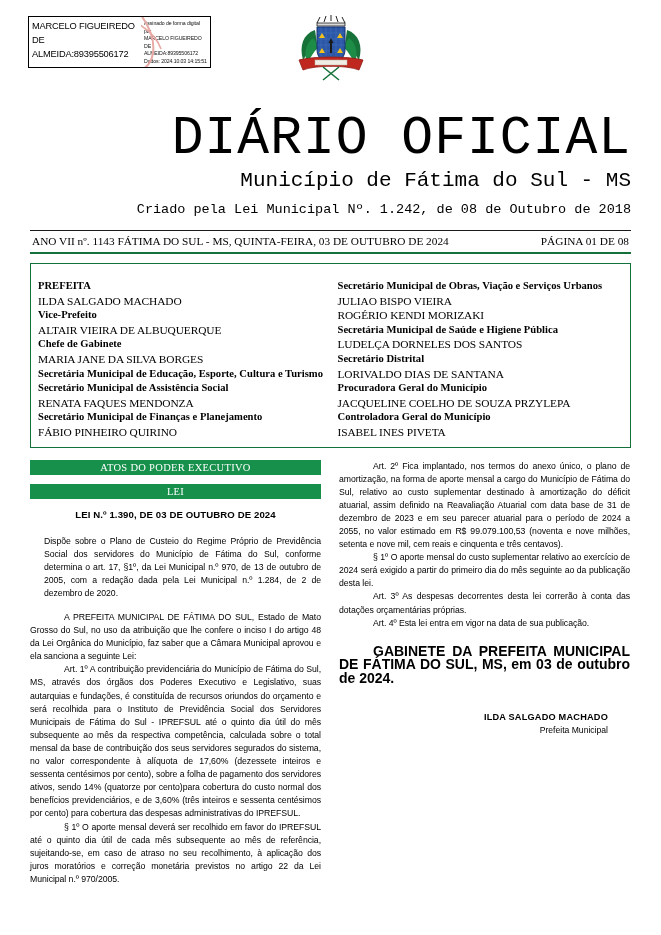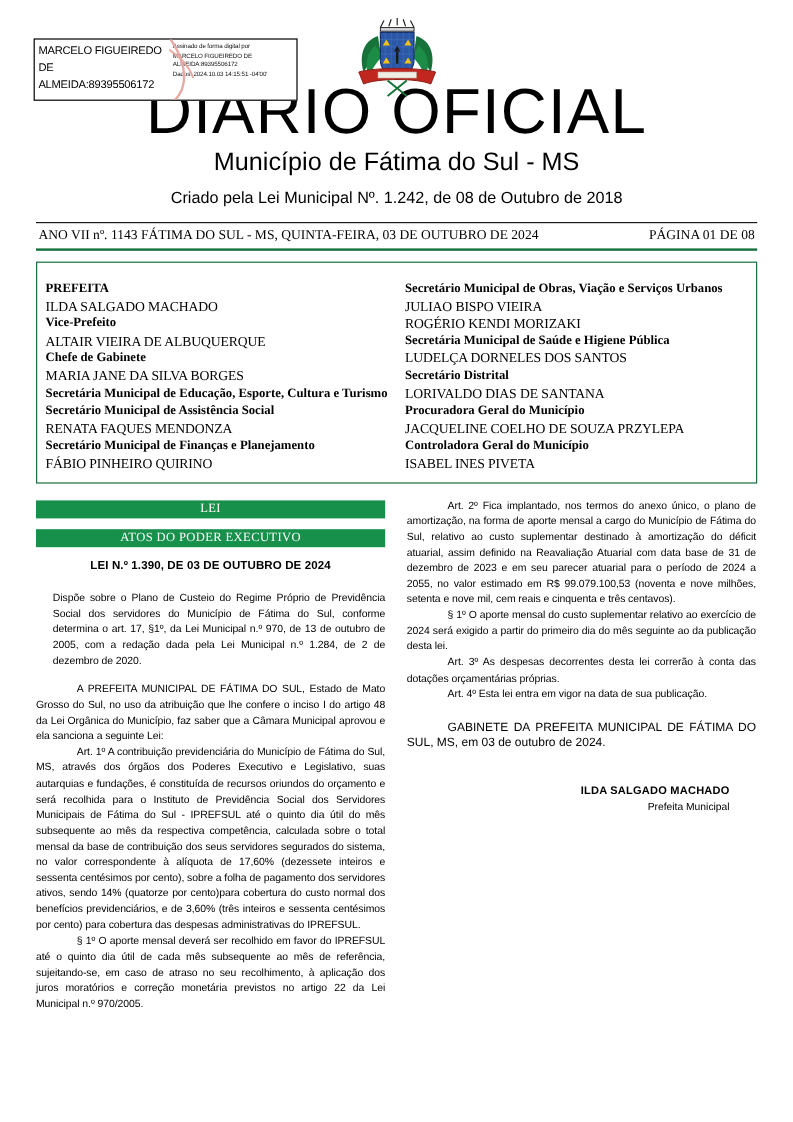--- a/index.html
+++ b/index.html
@@ -21,22 +21,22 @@
     height: 935px;
     position: relative;
     box-sizing: border-box;
     padding: 0 30px;
   }
 
   
   .sig-stamp {
     position: absolute;
     left: 28px;
-    top: 32px;
-    width: 220px;
+    top: 16px;
+    width: 183px;
     height: 52px;
     border: 1px solid #000;
     display: flex;
     box-sizing: border-box;
     background: #fff;
   }
   .sig-left {
     width: 112px;
     padding: 2px 2px 0 3px;
     box-sizing: border-box;
@@ -71,23 +71,23 @@
     position: absolute;
     left: 0;
     right: 0;
     top: 14px;
     display: flex;
     justify-content: center;
   }
 
   
   .masthead {
-    padding-top: 66px;
-    text-align: center;
-    font-family: Liberation Sans, sans-serif;
+    padding-top: 111px;
+    text-align: right;
+    font-family: Liberation Mono, monospace;
   }
   .masthead-title {
     font-size: 53px;
     line-height: 56px;
     letter-spacing: 1px;
     font-weight: 400;
   }
   .masthead-sub {
     font-size: 21px;
     line-height: 26px;
@@ -184,22 +184,22 @@
   }
   .p.indent { text-indent: 34px; }
   .p.summary {
     margin-left: 14px;
     margin-bottom: 11px;
   }
   .p + .p { margin-top: 0; }
   .gap { margin-top: 11px; }
 
   .closing {
-    font-weight: normal;
-    font-size: 10px;
+    font-weight: bold;
+    font-size: 14px;
     line-height: 13.4px;
     text-indent: 34px;
     text-align: justify;
     text-align-last: left;
     margin-top: 15px;
   }
   .signer {
     margin-top: 26px;
     text-align: right;
     padding-right: 22px;
@@ -310,22 +310,22 @@
       <div class="off-role">Procuradora Geral do Município</div>
       <div class="off-name">JACQUELINE COELHO DE SOUZA PRZYLEPA</div>
       <div class="off-role">Controladora Geral do Município</div>
       <div class="off-name">ISABEL INES PIVETA</div>
     </div>
   </div>
 
   <div class="columns">
 
     <div class="col">
+      <div class="greenbar">ATOS DO PODER EXECUTIVO</div>
       <div class="greenbar second">LEI</div>
-      <div class="greenbar">ATOS DO PODER EXECUTIVO</div>
 
       <div class="law-title">LEI N.º 1.390, DE 03 DE OUTUBRO DE 2024</div>
 
       <div class="p summary">Dispõe sobre o Plano de Custeio do Regime Próprio de Previdência Social dos servidores do Município de Fátima do Sul, conforme determina o art. 17, §1º, da Lei Municipal n.º 970, de 13 de outubro de 2005, com a redação dada pela Lei Municipal n.º 1.284, de 2 de dezembro de 2020.</div>
 
       <div class="p indent gap">A PREFEITA MUNICIPAL DE FÁTIMA DO SUL, Estado de Mato Grosso do Sul, no uso da atribuição que lhe confere o inciso I do artigo 48 da Lei Orgânica do Município, faz saber que a Câmara Municipal aprovou e ela sanciona a seguinte Lei:</div>
 
       <div class="p indent gap">Art. 1º A contribuição previdenciária do Município de Fátima do Sul, MS, através dos órgãos dos Poderes Executivo e Legislativo, suas autarquias e fundações, é constituída de recursos oriundos do orçamento e será recolhida para o Instituto de Previdência Social dos Servidores Municipais de Fátima do Sul - IPREFSUL até o quinto dia útil do mês subsequente ao mês da respectiva competência, calculada sobre o total mensal da base de contribuição dos seus servidores segurados do sistema, no valor correspondente à alíquota de 17,60% (dezessete inteiros e sessenta centésimos por cento), sobre a folha de pagamento dos servidores ativos, sendo 14% (quatorze por cento)para cobertura do custo normal dos benefícios previdenciários, e de 3,60% (três inteiros e sessenta centésimos por cento) para cobertura das despesas administrativas do IPREFSUL.</div>
 
       <div class="p indent">§ 1º O aporte mensal deverá ser recolhido em favor do IPREFSUL até o quinto dia útil de cada mês subsequente ao mês de referência, sujeitando-se, em caso de atraso no seu recolhimento, à aplicação dos juros moratórios e correção monetária previstos no artigo 22 da Lei Municipal n.º 970/2005.</div>

